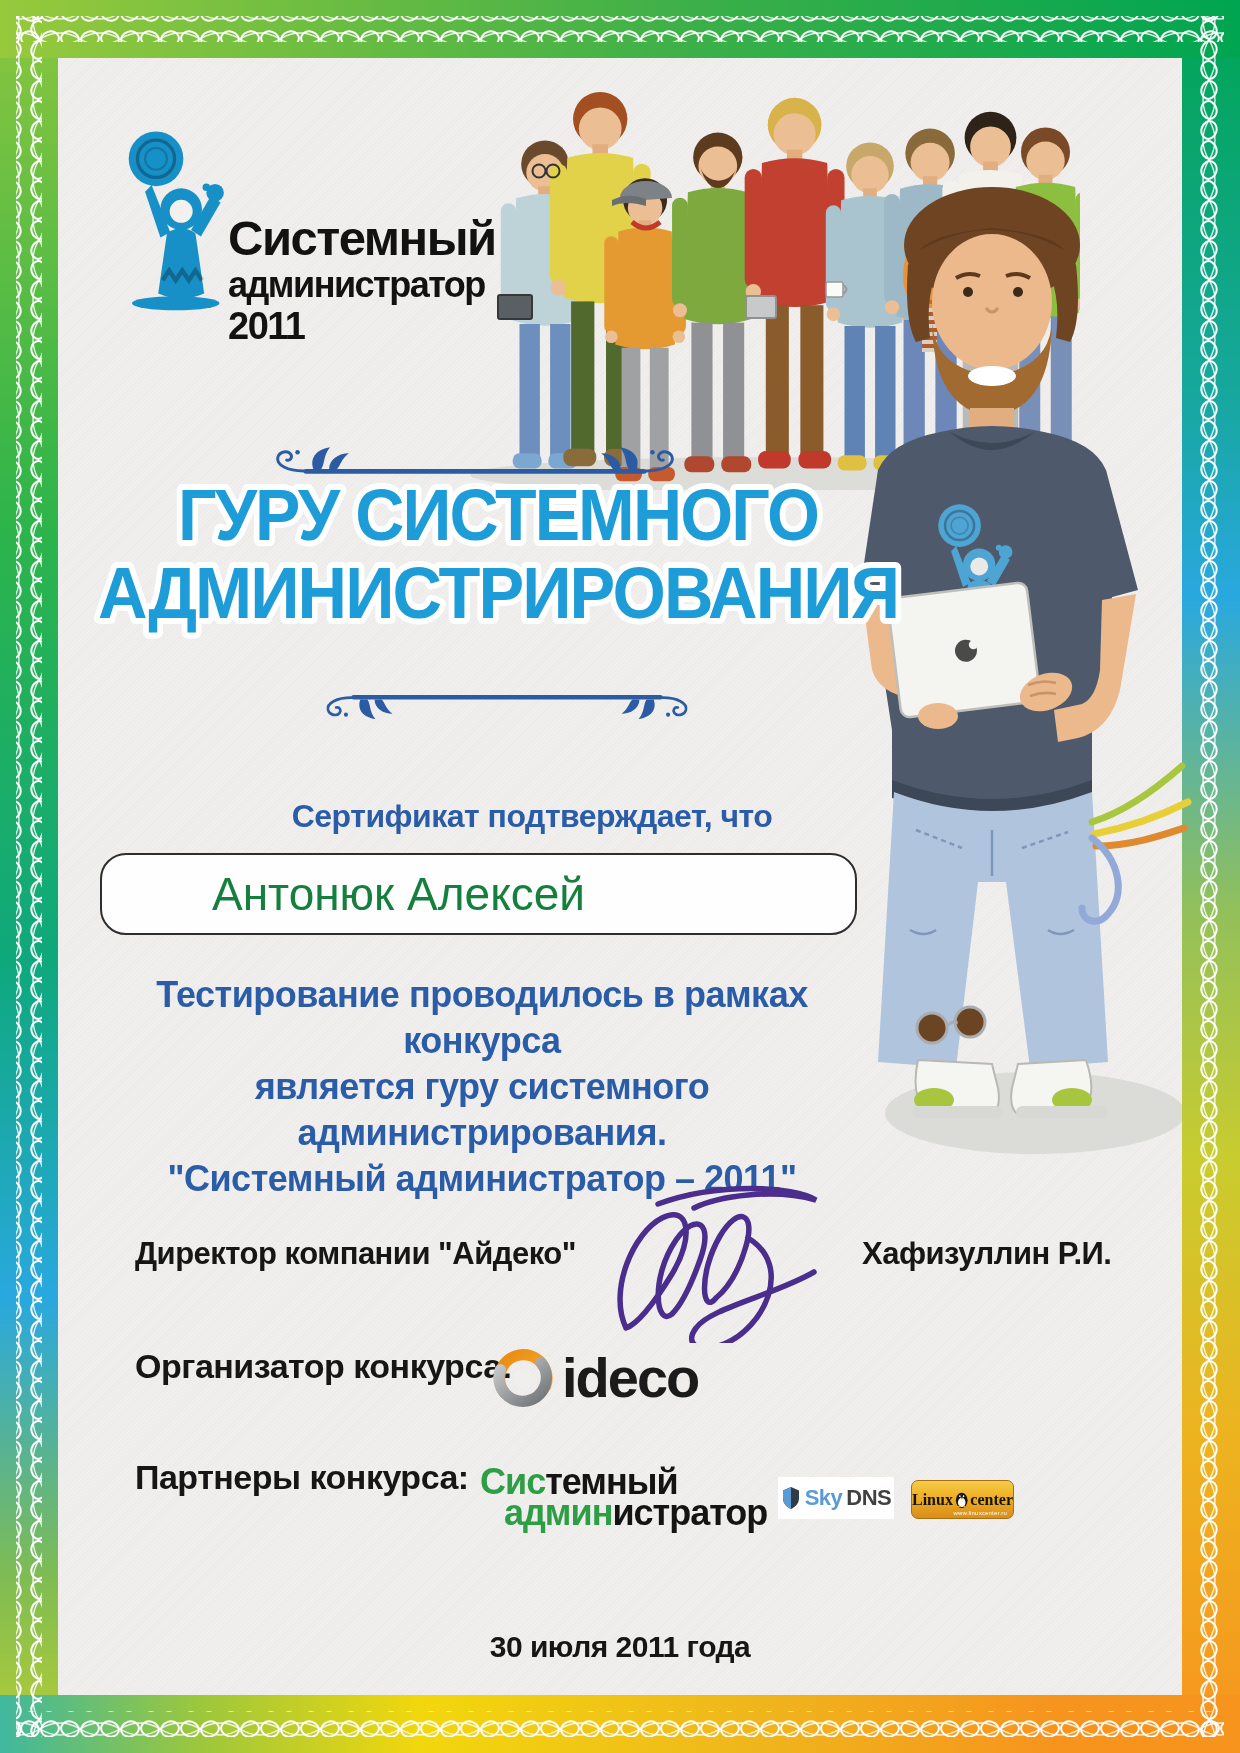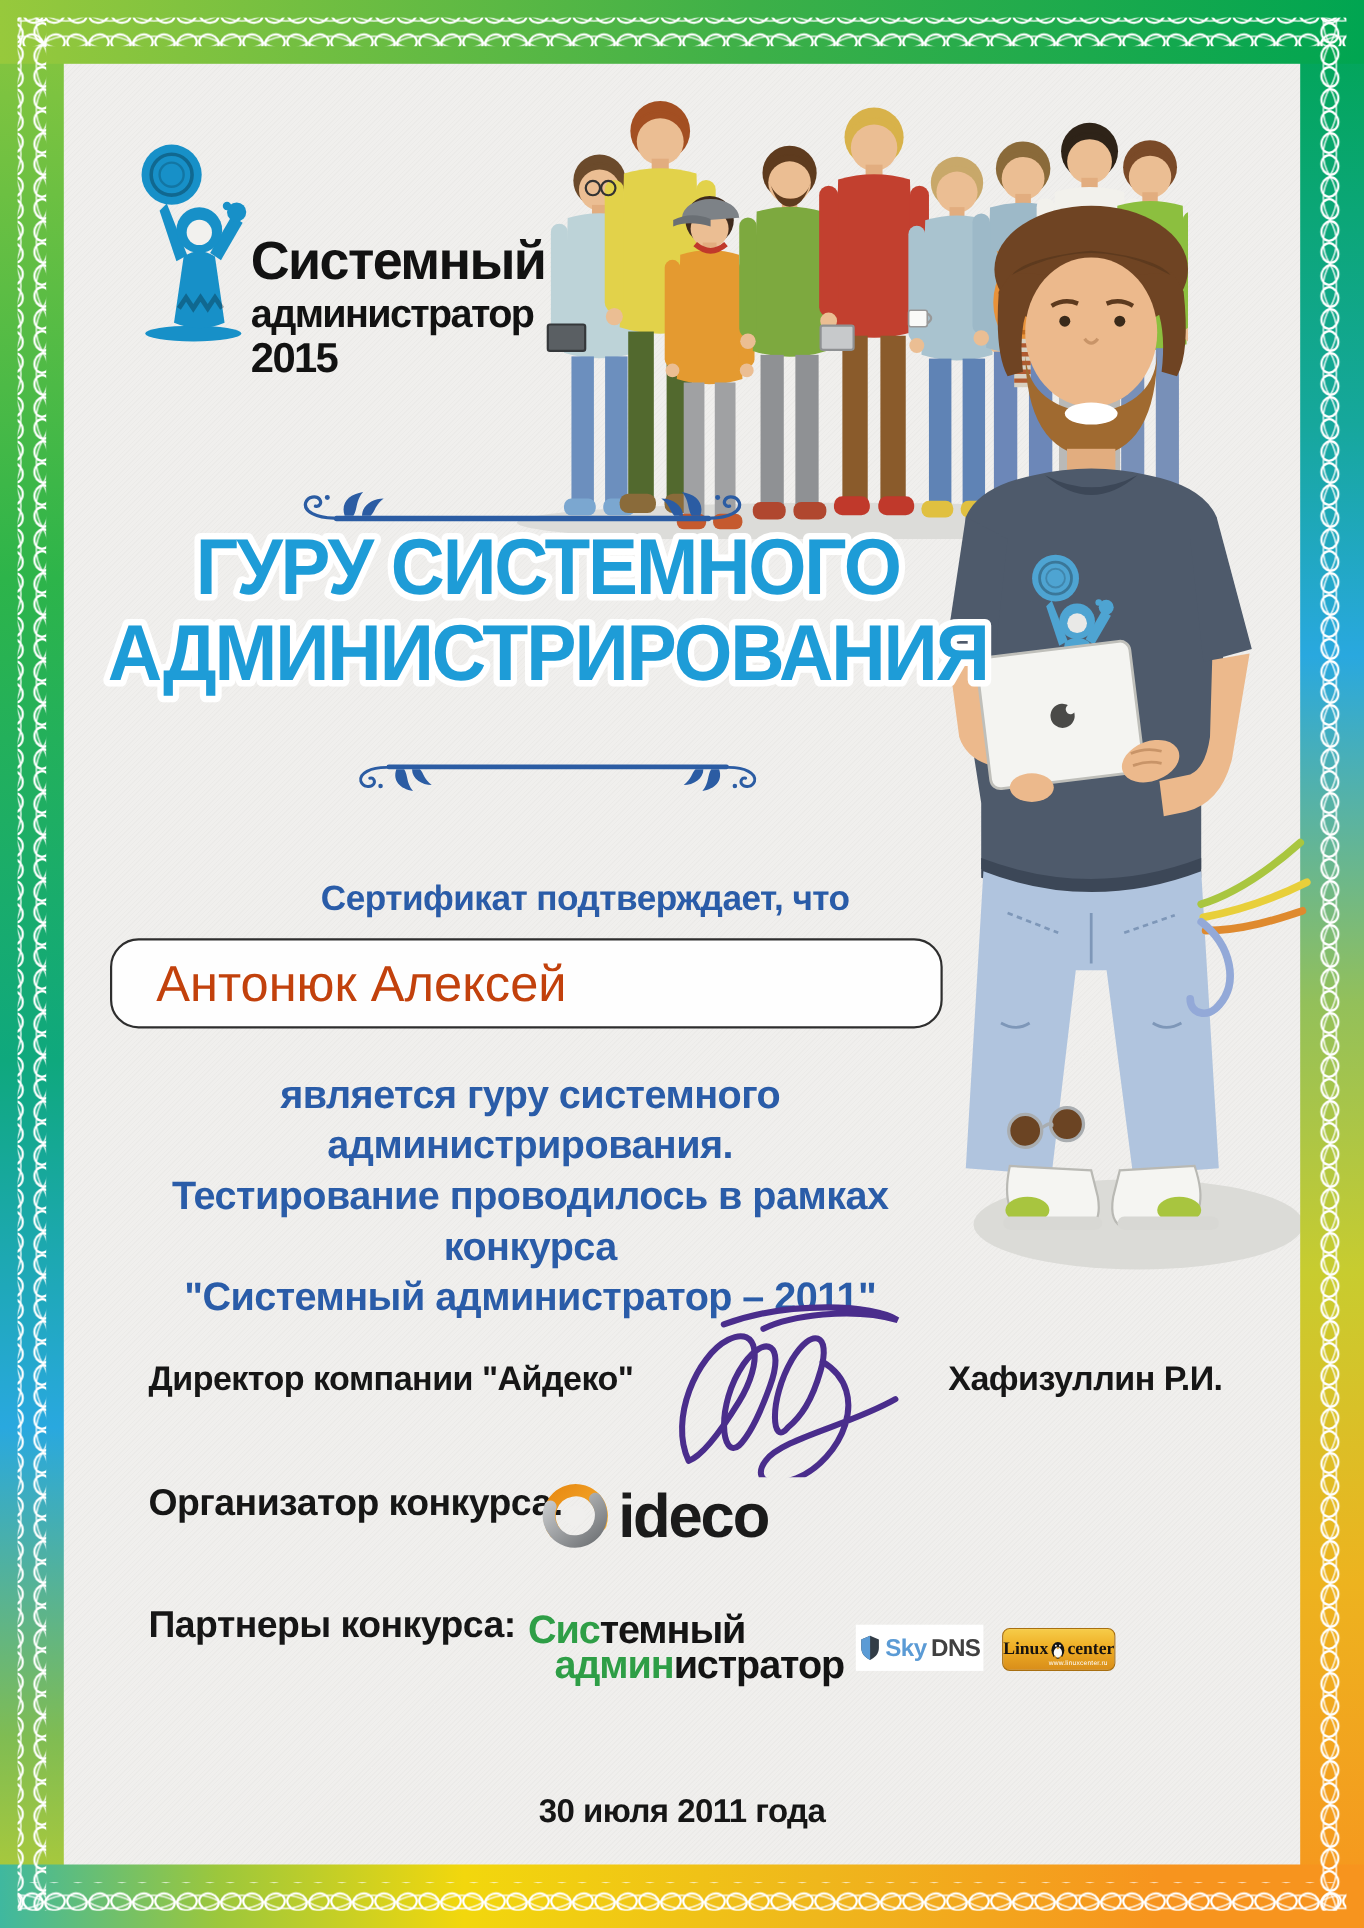--- a/index.html
+++ b/index.html
@@ -8,21 +8,21 @@
         background-image:repeating-linear-gradient(135deg,rgba(120,120,115,.035) 0 1px,transparent 1px 3px);}
   .abs{position:absolute;}.z2{z-index:2}.z3{z-index:3}.z4{z-index:4}.z5{z-index:5}.z6{z-index:6}.z7{z-index:7}
 
   .logo-text{left:228px;top:214px;color:#121212;font-weight:bold;letter-spacing:-1.5px;line-height:1;}
   .logo-l1{font-size:49px;}
   .logo-l2{font-size:36px;margin-top:4px;}
   .logo-l3{font-size:38px;margin-top:4px;}
 
   .intro{left:112px;top:798px;width:840px;text-align:center;color:#2A5CA8;font-weight:bold;font-size:32px;letter-spacing:-0.5px;}
   .name-box{left:100px;top:853px;width:757px;height:82px;background:#FEFEFE;border:2px solid #2e2e2e;border-radius:26px;box-sizing:border-box;}
-  .name-text{padding-left:40px;font-size:46px;line-height:78px;color:#c2410c;font-weight:400;}
+  .name-text{padding-left:110px;font-size:46px;line-height:78px;color:#15803d;font-weight:400;}
   .body-text{left:100px;top:972px;width:764px;text-align:center;color:#2A5CA8;font-weight:bold;font-size:36px;line-height:46px;letter-spacing:-0.5px;}
 
   .black-label{color:#161616;font-weight:bold;letter-spacing:-0.5px;}
   .role{left:135px;top:1236px;font-size:31px;}
   .signer{left:862px;top:1236px;font-size:31px;}
   .org-label{left:135px;top:1347px;font-size:34px;}
   .partners-label{left:135px;top:1458px;font-size:34px;}
   .date{left:58px;top:1630px;width:1124px;text-align:center;font-size:30px;}
 
   .ideco-text{left:562px;top:1350px;font-size:56px;font-weight:bold;color:#1b1b1b;letter-spacing:-2px;line-height:1;}
@@ -137,21 +137,21 @@
     <rect x="16" y="16" width="26" height="1721" fill="url(#ropeV)"></rect>
     <rect x="1198" y="16" width="26" height="1721" fill="url(#ropeV)"></rect>
   </svg>
 
   <svg class="abs z2" style="left:118px;top:126px;color:#1790C8" width="122" height="186" viewBox="0 0 110 170">
     <use href="#mascot"></use>
   </svg>
   <div class="abs z2 logo-text">
     <div class="logo-l1">Системный</div>
     <div class="logo-l2">администратор</div>
-    <div class="logo-l3">2015</div>
+    <div class="logo-l3">2011</div>
   </div>
 
   <svg class="abs z2" style="left:460px;top:70px" width="620" height="420" viewBox="0 0 620 420">
     <ellipse cx="310" cy="405" rx="300" ry="18" fill="#DCDCD9"></ellipse>
     <use href="#person" transform="translate(34,67) scale(1.70)" width="60" height="200" style="--hair:#6B4A2B;--shirt:#BDD3D8;--pants:#6C8FBE;--shoe:#7BA7D0"></use>
     <use href="#person" transform="translate(82,18) scale(1.94)" width="60" height="200" style="--hair:#A34F22;--shirt:#E2D24A;--pants:#52692E;--shoe:#8A6B3A"></use>
     <use href="#person" transform="translate(138,105) scale(1.57)" width="60" height="200" style="--hair:#3E2A1C;--shirt:#E49A30;--pants:#A0A1A3;--shoe:#C55A2E"></use>
     <use href="#person" transform="translate(205,59) scale(1.76)" width="60" height="200" style="--hair:#5E3B1E;--shirt:#7DA93F;--pants:#8F9194;--shoe:#B0472F"></use>
     <use href="#person" transform="translate(277,24) scale(1.92)" width="60" height="200" style="--hair:#D8B24A;--shirt:#C2402F;--pants:#8A5B2B;--shoe:#C0392B"></use>
     <use href="#person" transform="translate(359,69) scale(1.70)" width="60" height="200" style="--hair:#C8A86A;--shirt:#A9C3CF;--pants:#5F83B5;--shoe:#E0C040"></use>
@@ -295,22 +295,22 @@
     </g>
   </svg>
 
   <div class="abs z4 intro">Сертификат подтверждает, что</div>
 
   <div class="abs z4 name-box">
     <div class="name-text">Антонюк Алексей</div>
   </div>
 
   <div class="abs z4 body-text">
+    <div>Тестирование проводилось в рамках конкурса</div>
     <div>является гуру системного администрирования.</div>
-    <div>Тестирование проводилось в рамках конкурса</div>
     <div>"Системный администратор – 2011"</div>
   </div>
 
   <div class="abs z4 black-label role">Директор компании "Айдеко"</div>
 
   <svg class="abs z4" style="left:598px;top:1178px" width="235" height="165" viewBox="0 0 235 165">
     <g fill="none" stroke="#4A2D8C" stroke-width="5.5" stroke-linecap="round">
       <path d="M28,150 C10,112 36,54 64,40 C92,26 96,60 74,96 C58,122 40,146 28,150"></path>
       <path d="M74,136 C58,150 52,100 78,62 C98,34 116,44 102,82 C92,110 84,126 74,136"></path>
       <path d="M118,120 C104,138 100,96 122,58 C140,28 158,34 148,68 C140,96 130,110 118,120"></path>

